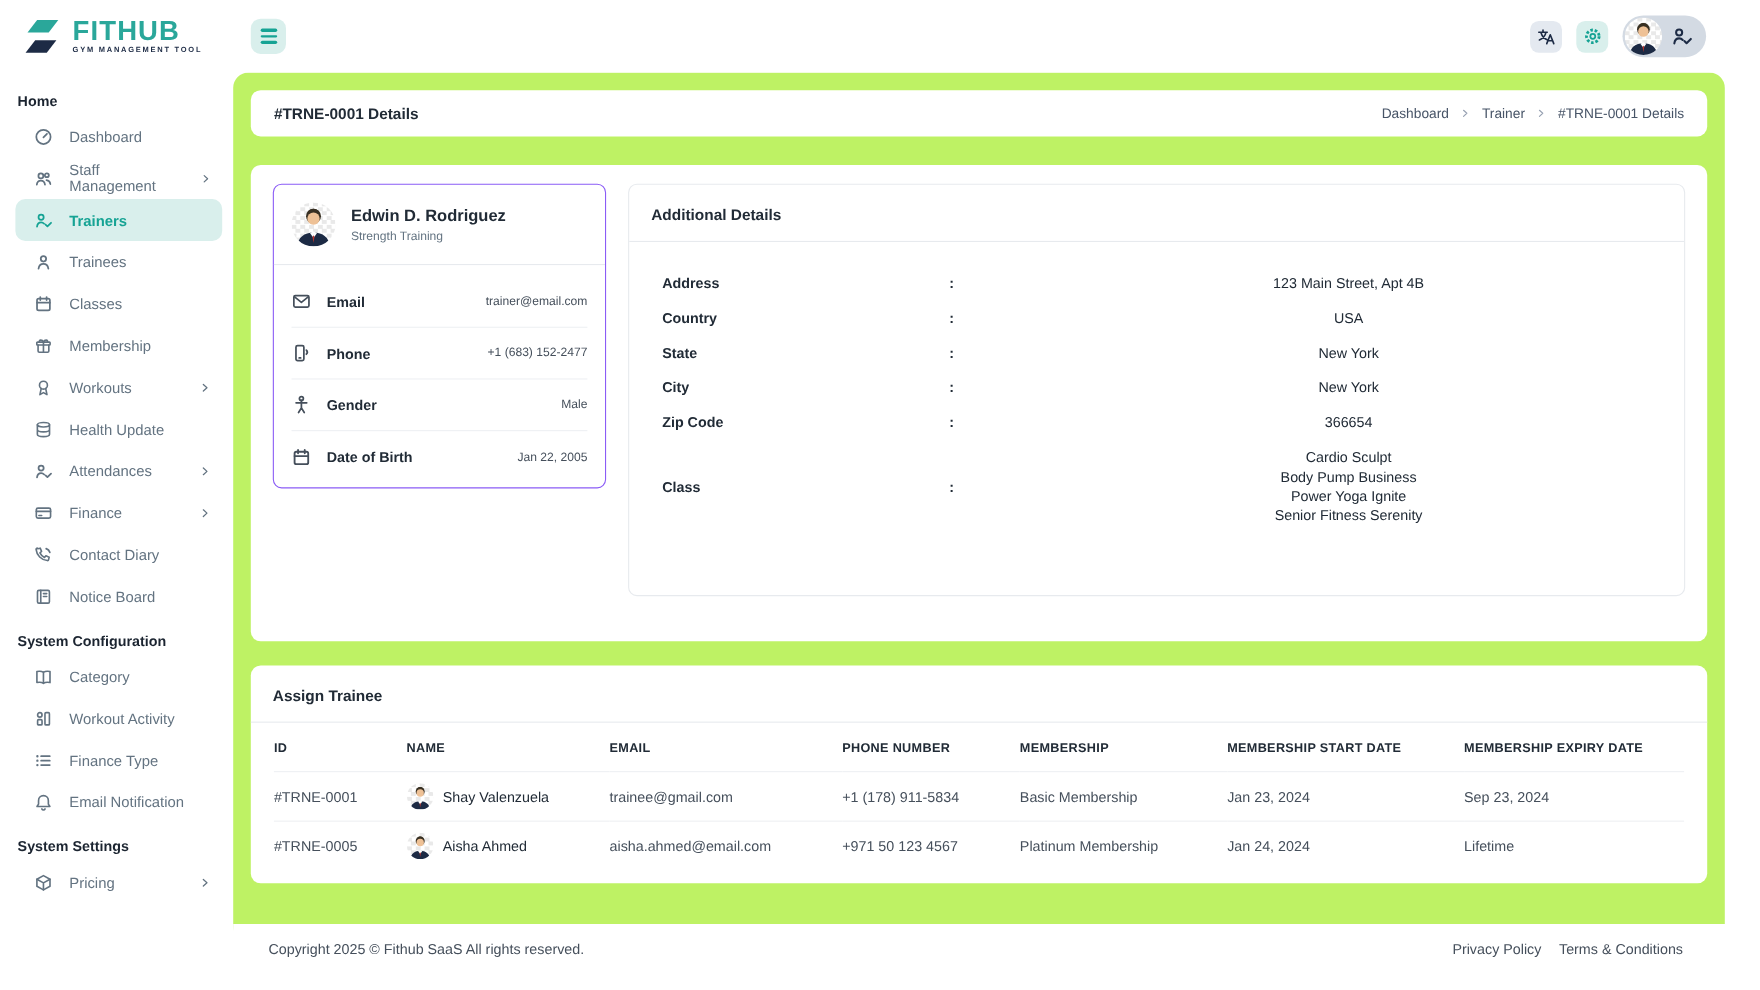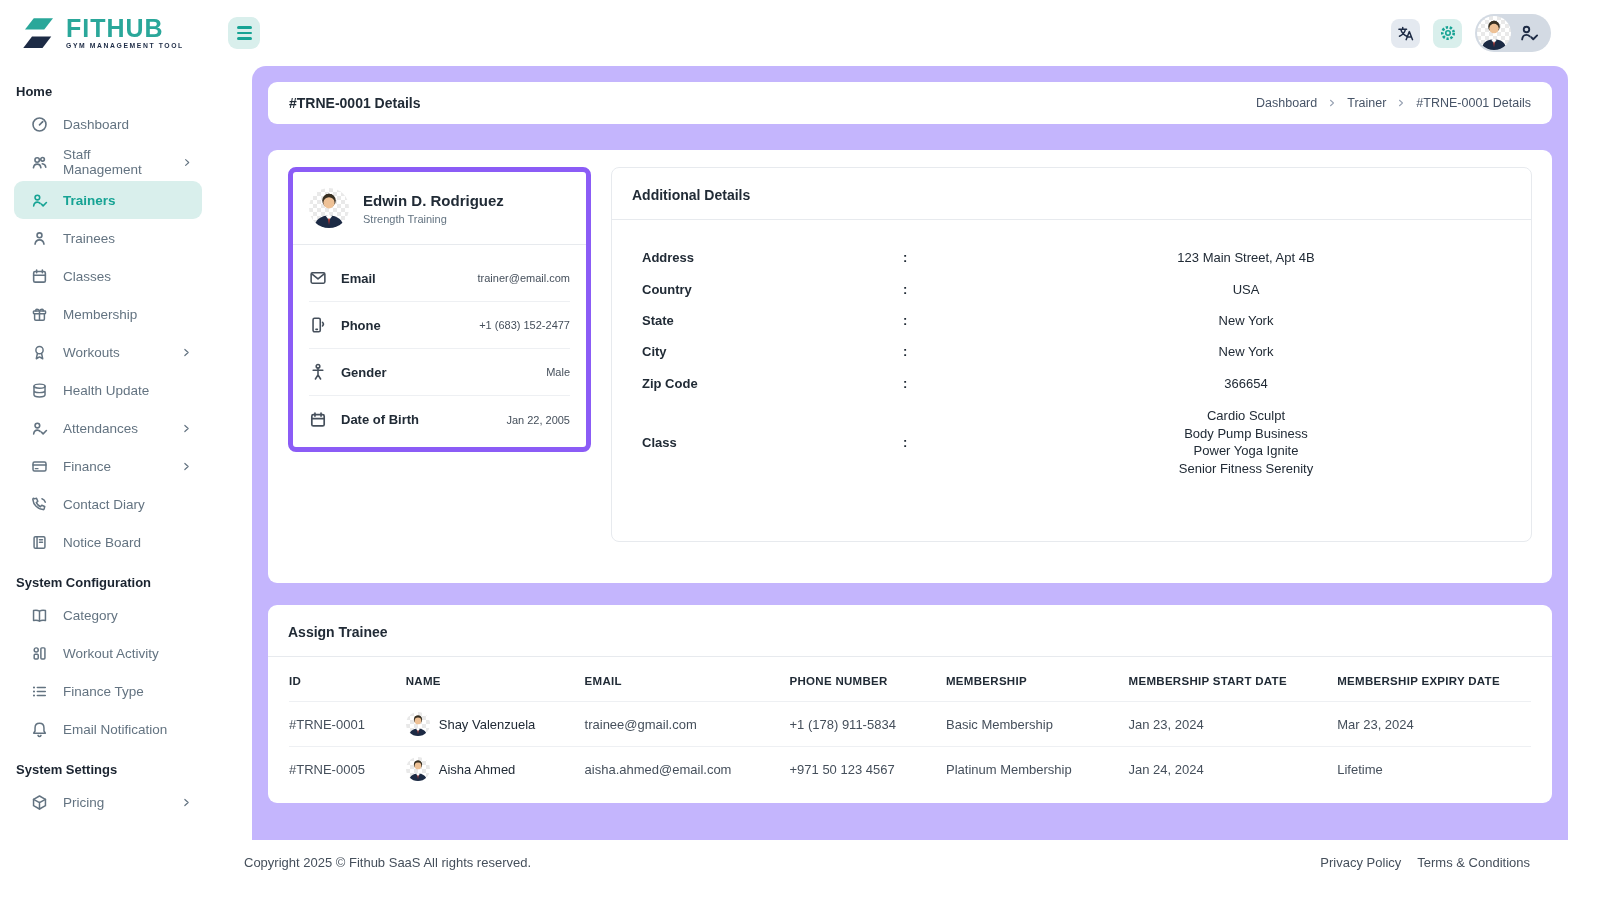--- a/index.html
+++ b/index.html
@@ -38,34 +38,34 @@
   .s-section { font-size:13px; font-weight:700; color:#1b2430; padding:14px 16px 6px; }
   .s-item { height:38px; margin:0 10px 0 14px; display:flex; align-items:center; gap:15px;
     padding:0 10px 0 17px; border-radius:9px; color:#637381; font-size:13.5px; cursor:pointer; }
   .s-item .ic { flex:0 0 17px; height:17px; }
   .s-item.active { background:#d9efec; color:#16a394; font-weight:600; }
   .s-chev { margin-left:auto; width:11px; height:11px; color:#637381; }
   .ic svg, .s-chev svg { width:100%; height:100%; display:block; }
 
   
   .panel { position:absolute; top:66px; left:212px; right:32px; bottom:44px;
-    background:#c4b5fd; border-radius:14px; padding:16px; overflow:hidden;margin-left:40px; }
+    background:#bef264; border-radius:14px; padding:16px; overflow:hidden; }
   .card { background:#fff; border-radius:9px; }
   .title-card { height:42px; display:flex; align-items:center; justify-content:space-between;
     padding:0 21px; margin-bottom:26px; }
   .page-title { font-size:14px; font-weight:700; }
   .breadcrumb { display:flex; align-items:center; gap:10px; font-size:12.5px; color:#475467; }
   .bc-sep { width:10px; height:10px; color:#98a2b3; }
   .bc-sep svg { width:100%; height:100%; display:block; }
   .bc-link { cursor:pointer; }
 
   .detail-card { padding:17px 20px 41px; margin-bottom:22px; display:flex; gap:20px; align-items:flex-start; }
 
   
-  .profile-card { width:303px; border:5px solid #8b5cf6; border-radius:8px; background:#fff; }
+  .profile-card { width:303px; border:1px solid #8b5cf6; border-radius:8px; background:#fff; }
   .profile-head { display:flex; align-items:center; gap:14px; padding:16px; }
   .profile-name { font-size:15px; font-weight:700; }
   .profile-spec { font-size:11px; color:#637381; margin-top:4px; }
   .profile-divider { border-top:1px solid #e7eaee; }
   .profile-rows { padding:10px 16px 4px; }
   .p-row { height:47px; display:flex; align-items:center; gap:14px; border-bottom:1px solid #eef0f3; }
   .p-row:last-child { border-bottom:none; }
   .p-row .ic { flex:0 0 18px; height:18px; color:#454f5b; }
   .p-label { font-size:13px; font-weight:700; }
   .p-value { margin-left:auto; font-size:11px; color:#454f5b; }
@@ -527,21 +527,21 @@
                     <use href="#g-avatar"></use>
                   </svg>
               </span>
               <span>Shay Valenzuela</span>
             </span>
           </td>
           <td>trainee@gmail.com</td>
           <td>+1 (178) 911-5834</td>
           <td>Basic Membership</td>
           <td>Jan 23, 2024</td>
-          <td>Mar 23, 2024</td>
+          <td>Sep 23, 2024</td>
         </tr>
         <tr>
           <td>#TRNE-0005</td>
           <td>
             <span class="name-cell">
               <span class="avatar" style="width:24px;height:24px">
                 <svg viewBox="0 0 40 40">
                     <use href="#g-avatar"></use>
                   </svg>
               </span>

